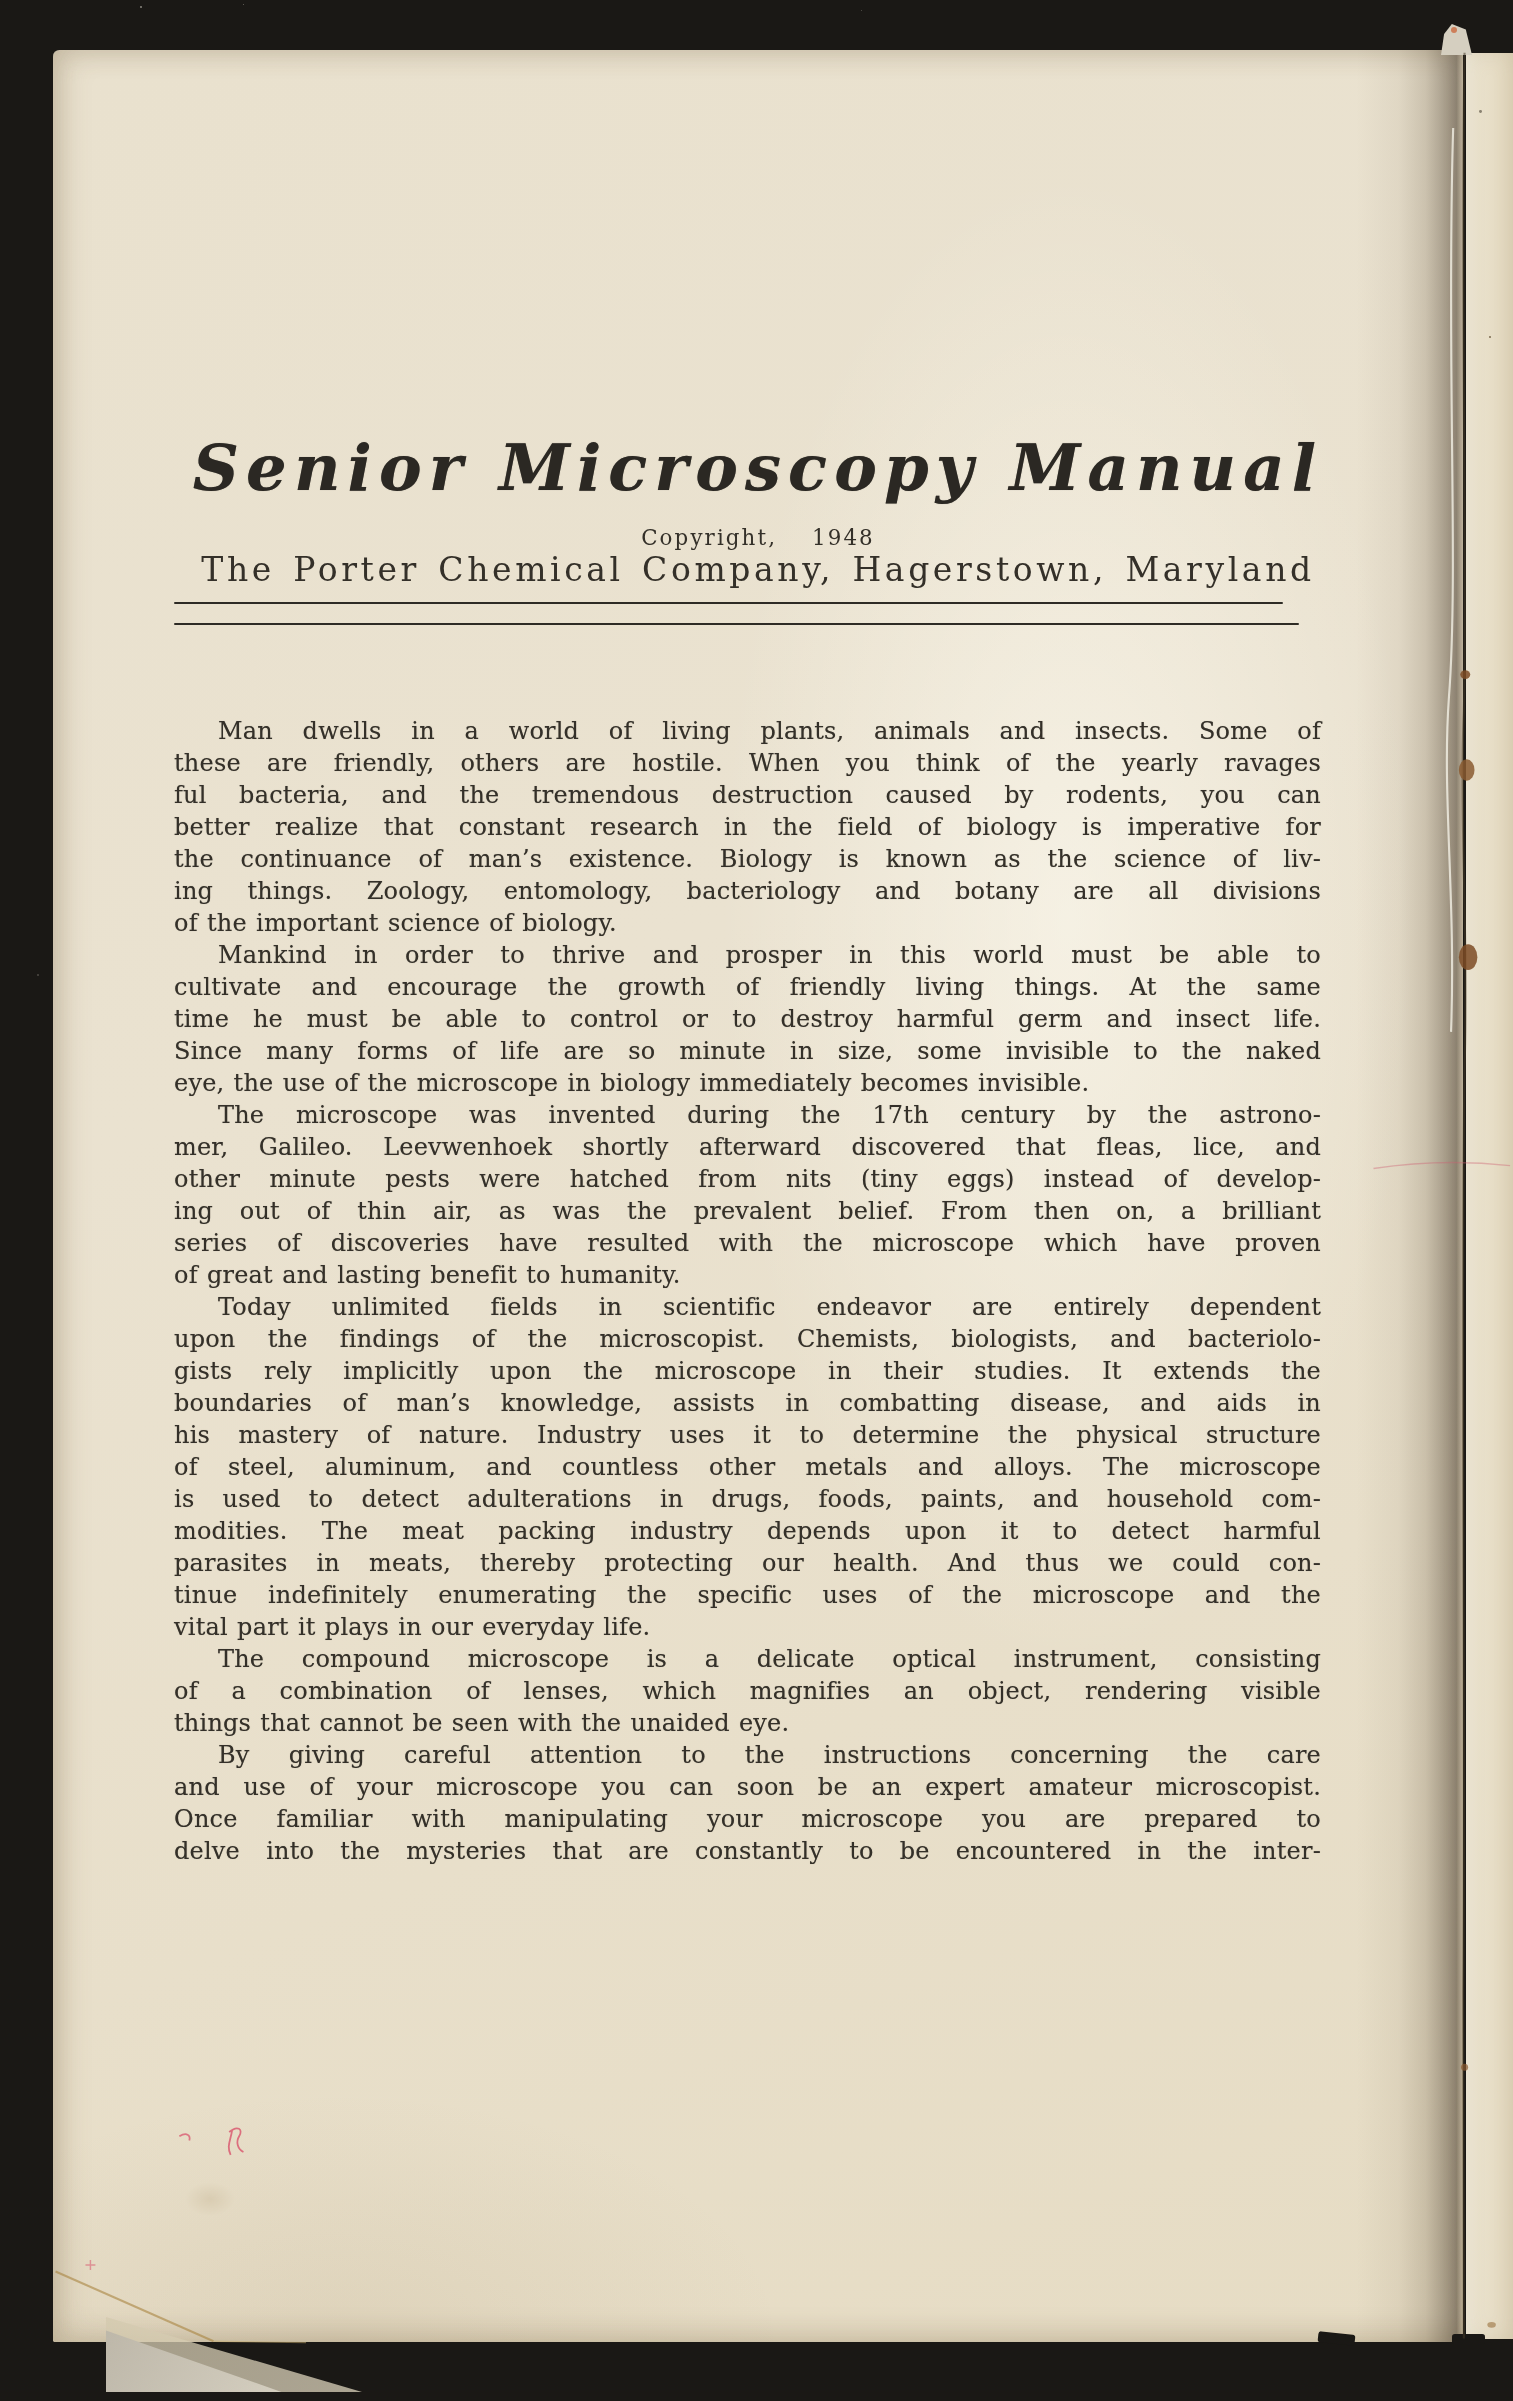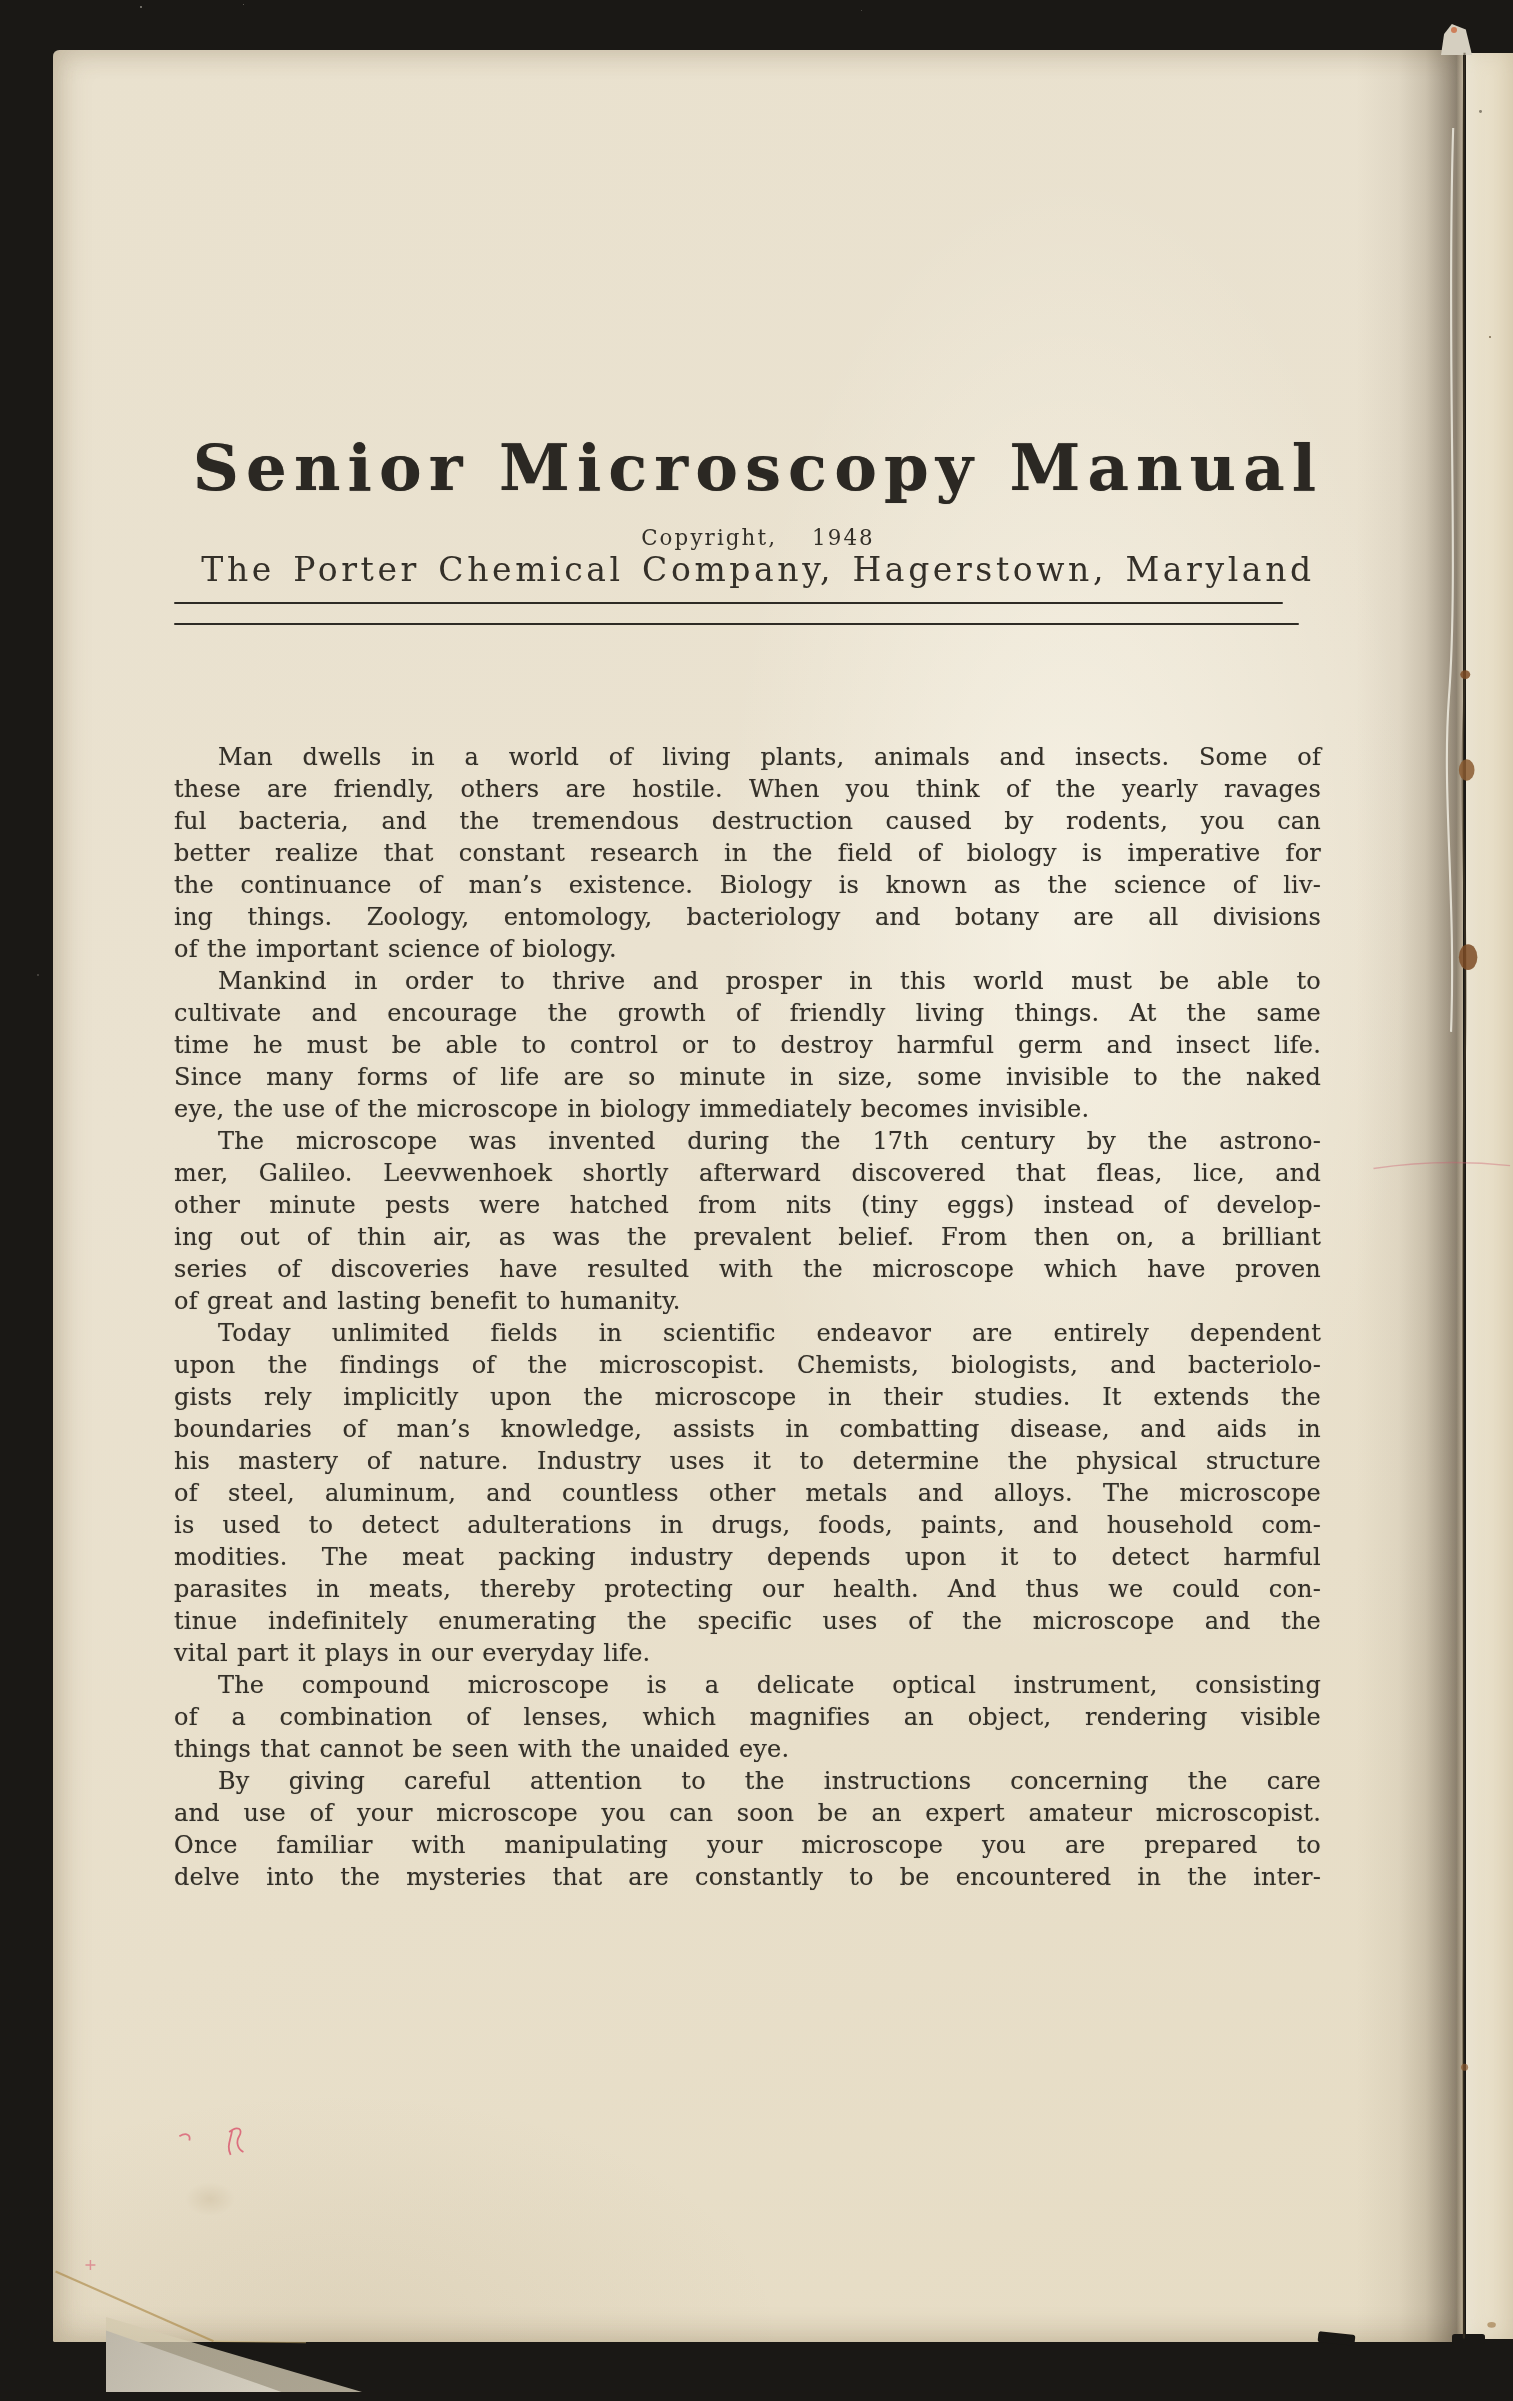--- a/index.html
+++ b/index.html
@@ -25,35 +25,35 @@
       rgba(96,80,56,.22) 65%, rgba(72,58,40,.42) 85%, rgba(60,48,34,.5) 94%, rgba(130,112,82,.28) 100%);}
 
   
   .page-edge{position:absolute;left:1466px;top:53px;width:47px;height:2286px;
     background:linear-gradient(to right,#f1ebda 0%,#eae2cd 25%,#e5dbc3 70%,#dfd4ba 100%);
     box-shadow:inset 0 0 21.4px rgba(120,100,65,.12);}
 
   
   .masthead{position:absolute;left:0;width:100%;text-align:center;color:var(--ink);}
   .title{top:386px;font-size:64px;font-weight:bold;letter-spacing:7.1px;line-height:1;
-         color:#2b2823;text-shadow:0 0 0.7px rgba(43,40,35,.55);}
+         color:#2b2823;text-shadow:0 0 0.7px rgba(43,40,35,.55);font-style:italic;}
   .copyright{top:475px;font-size:21.4px;letter-spacing:2.1px;word-spacing:26px;}
   .publisher{top:500px;font-size:33px;letter-spacing:3.6px;word-spacing:4.3px;}
   .rule{position:absolute;left:121px;width:1109px;background:#2e2b25;border-radius:1.4px;}
   .rule-1{top:552px;height:2.1px;}
   .rule-2{top:573px;height:1.8px;width:1125px;}
 
   .section-heading{top:604px;font-family:"Liberation Sans",sans-serif;font-weight:bold;
     font-size:30px;letter-spacing:2.1px;color:#2e2b25;}
   .section-heading span{display:inline-block;transform:scaleX(.94);}
 
   
   .body-text{position:absolute;left:121px;top:665px;width:1147px;color:var(--ink);
     font-size:24px;line-height:32px;letter-spacing:0.2px;word-spacing:1.4px;
-    text-shadow:0 0 0.7px rgba(52,48,41,.45);margin-top:26px;}
+    text-shadow:0 0 0.7px rgba(52,48,41,.45);}
   .tline{text-align:justify;text-align-last:justify;}
   .tline.lastline{text-align-last:left;}
   .tline.first{text-indent:44px;}
 
   
   .tape-top{position:absolute;left:1441px;top:24px;width:31px;height:31px;background:#d5cfc0;
     clip-path:polygon(35% 0,80% 18%,100% 100%,0 100%,10% 32%);}
   .tape-top::after{content:"";position:absolute;left:10px;top:2.8px;width:6.4px;height:6.4px;
     border-radius:50%;background:#cc6a40;opacity:.8;}
   .tape-wedge{position:absolute;left:53px;top:2267px;width:256px;height:75px;opacity:.75;

